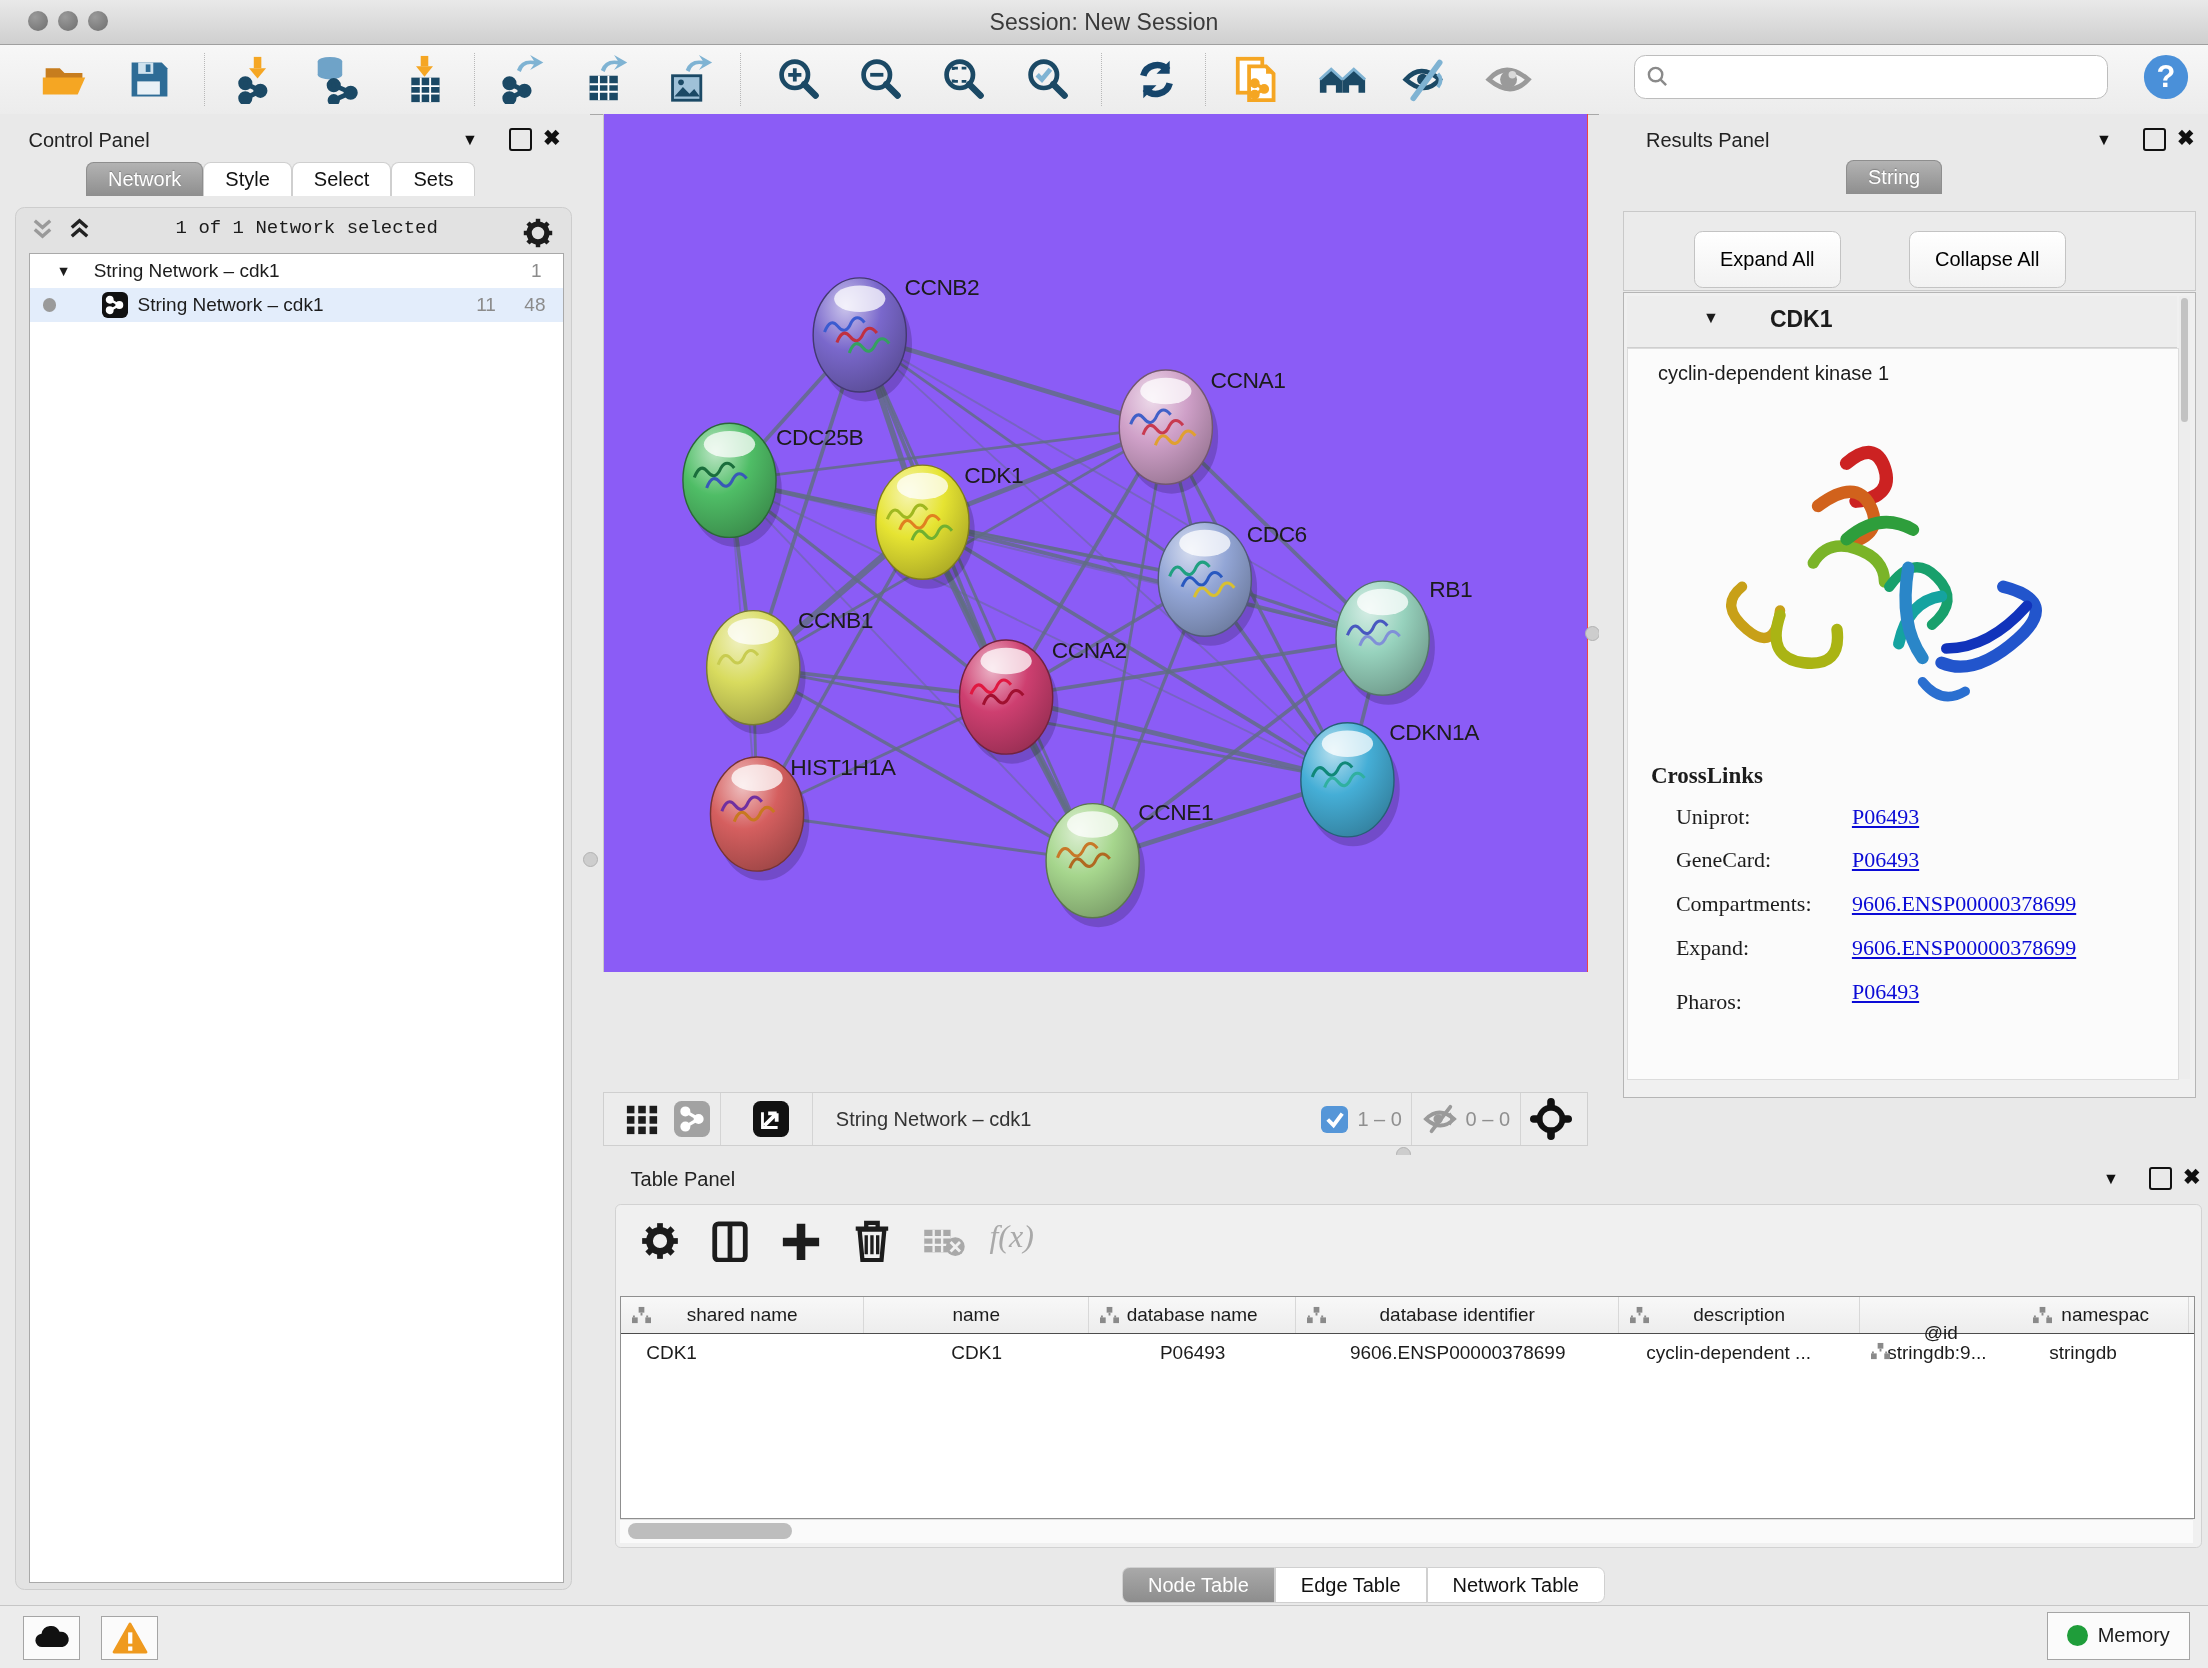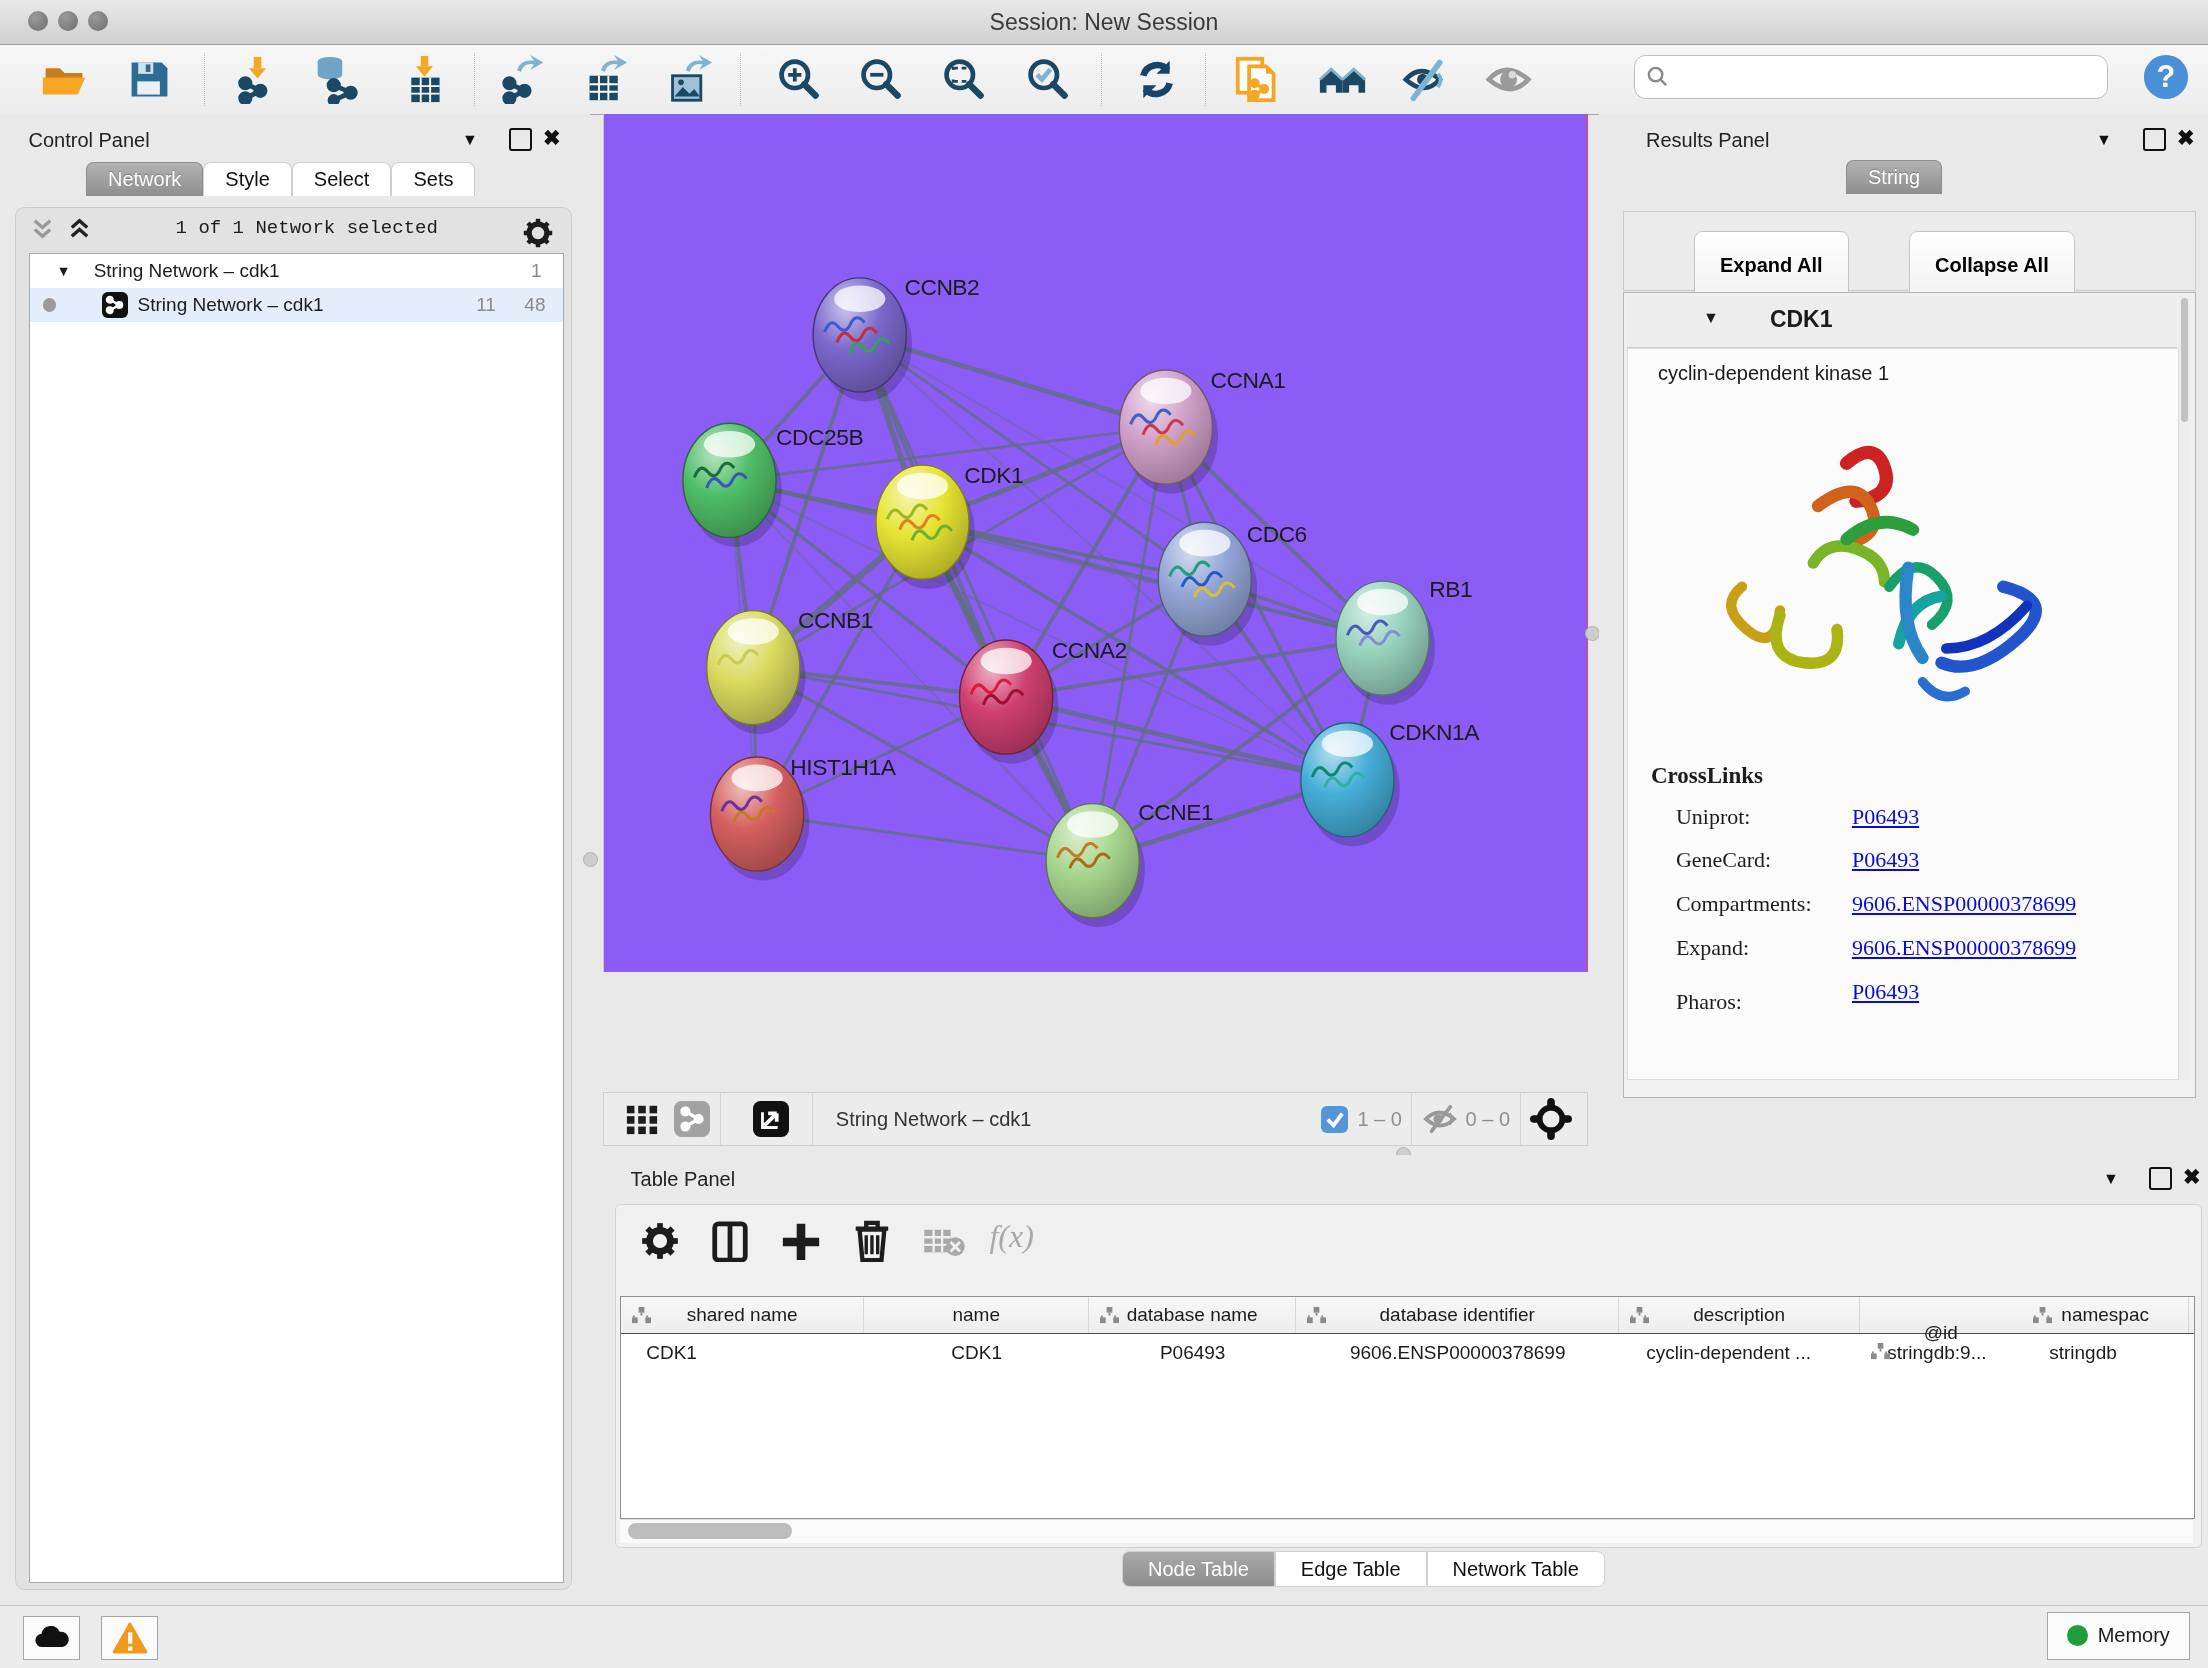--- a/index.html
+++ b/index.html
@@ -28,21 +28,21 @@
   .pc-tri{font-size:16px;color:#111;}
   .pc-box{width:19px;height:19px;border:2.4px solid #111;border-radius:2.9px;}
   .pc-x{font-size:21px;color:#111;font-weight:bold;line-height:19px;}
   .tab{display:inline-block;border:1px solid #cfcfcf;background:#fff;color:#111;
        font-size:20px;padding:4.8px 21px;border-radius:7.6px 7.6px 0 0;border-bottom:none;}
   .tab.sel{background:linear-gradient(#b3b3b3,#8e8e8e);color:#fff;border-color:#8e8e8e;
        text-shadow:0 -1px 1px rgba(0,0,0,.25);}
   .btab{display:inline-block;border:1px solid #d0d0d0;background:#fff;color:#111;
        font-size:20px;padding:5.7px 25px;}
   .btab.sel{background:linear-gradient(#a9a9a9,#8d8d8d);color:#fff;}
-  .btab:first-child{border-radius:7.6px 0 0 7.6px;}
+  .btab:first-child{border-radius:7.6px 0 0 7.6px;margin-top:16px;}
   .btab:last-child{border-radius:0 7.6px 7.6px 0;}
   
   .cp{left:0;top:114px;width:590px;height:1489px;background:#e9e9e9;}
   .cp-inner{left:15px;top:93px;width:555px;height:1381px;background:#e2e2e2;
     border:1px solid #cdcdcd;border-radius:9.5px;}
   .cp-sub{left:19px;top:103px;width:548px;height:34px;font-size:19px;}
   .cp-list{left:28.5px;top:139px;width:533px;height:1328px;background:#fff;border:1px solid #a9a9a9;}
   .tree-row{position:relative;height:34px;display:flex;align-items:center;font-size:19px;}
   .tree-row.sel{background:#e3edfb;}
   .tree-count{color:#8b8b8b;}
@@ -52,21 +52,21 @@
   .netfooter{left:603px;top:1092px;width:983px;height:52px;background:#ececec;
     border:1px solid #cfcfcf;display:flex;align-items:center;}
   .nf-sep{width:0;height:52px;border-left:1px solid #d4d4d4;margin:0 9.5px;}
   .nf-text{font-size:20px;color:#333;}
   .nf-gray{font-size:20px;color:#8f8f8f;}
   .splitdot{width:13.3px;height:13.3px;border-radius:50%;background:#cdcdcd;border:1px solid #b2b2b2;}
   
   .rp{left:1599px;top:114px;width:610px;height:1041px;background:#e9e9e9;}
   .rp-box1{left:24px;top:97px;width:571px;height:78px;background:#ebebeb;border:1.9px solid #c9c9c9;}
   .rp-btn{background:linear-gradient(#ffffff,#f2f2f2);border:1px solid #c3c3c3;border-radius:8.6px;
-     font-size:20px;padding:22px 25px;font-weight:bold;}
+     font-size:20px;padding:16px 25px;}
   .rp-box2{left:24px;top:178px;width:571px;height:804px;background:#f0f0f0;border:1px solid #b5b5b5;}
   .rp-ehead{left:2.9px;top:2.9px;width:550px;height:51px;background:#ededed;border-bottom:1px solid #cfcfcf;}
   .rp-content{left:2.9px;top:55px;width:550px;height:730px;background:#fbfbfb;border:1px solid #dcdcdc;}
   .rp-scroll{left:555px;top:2.9px;width:11.4px;height:783px;background:#ededed;}
   .rp-thumb{width:7.6px;height:124px;margin:1.9px;border-radius:3.8px;background:#c2c2c2;}
   .serif{font-family:"Liberation Serif",serif;}
   .xl-row{position:absolute;font-size:22px;}
   .xl-val{color:#0b0bd6;text-decoration:underline;}
   
   .tp{left:603px;top:1155px;width:1605px;height:449px;background:#e9e9e9;}

